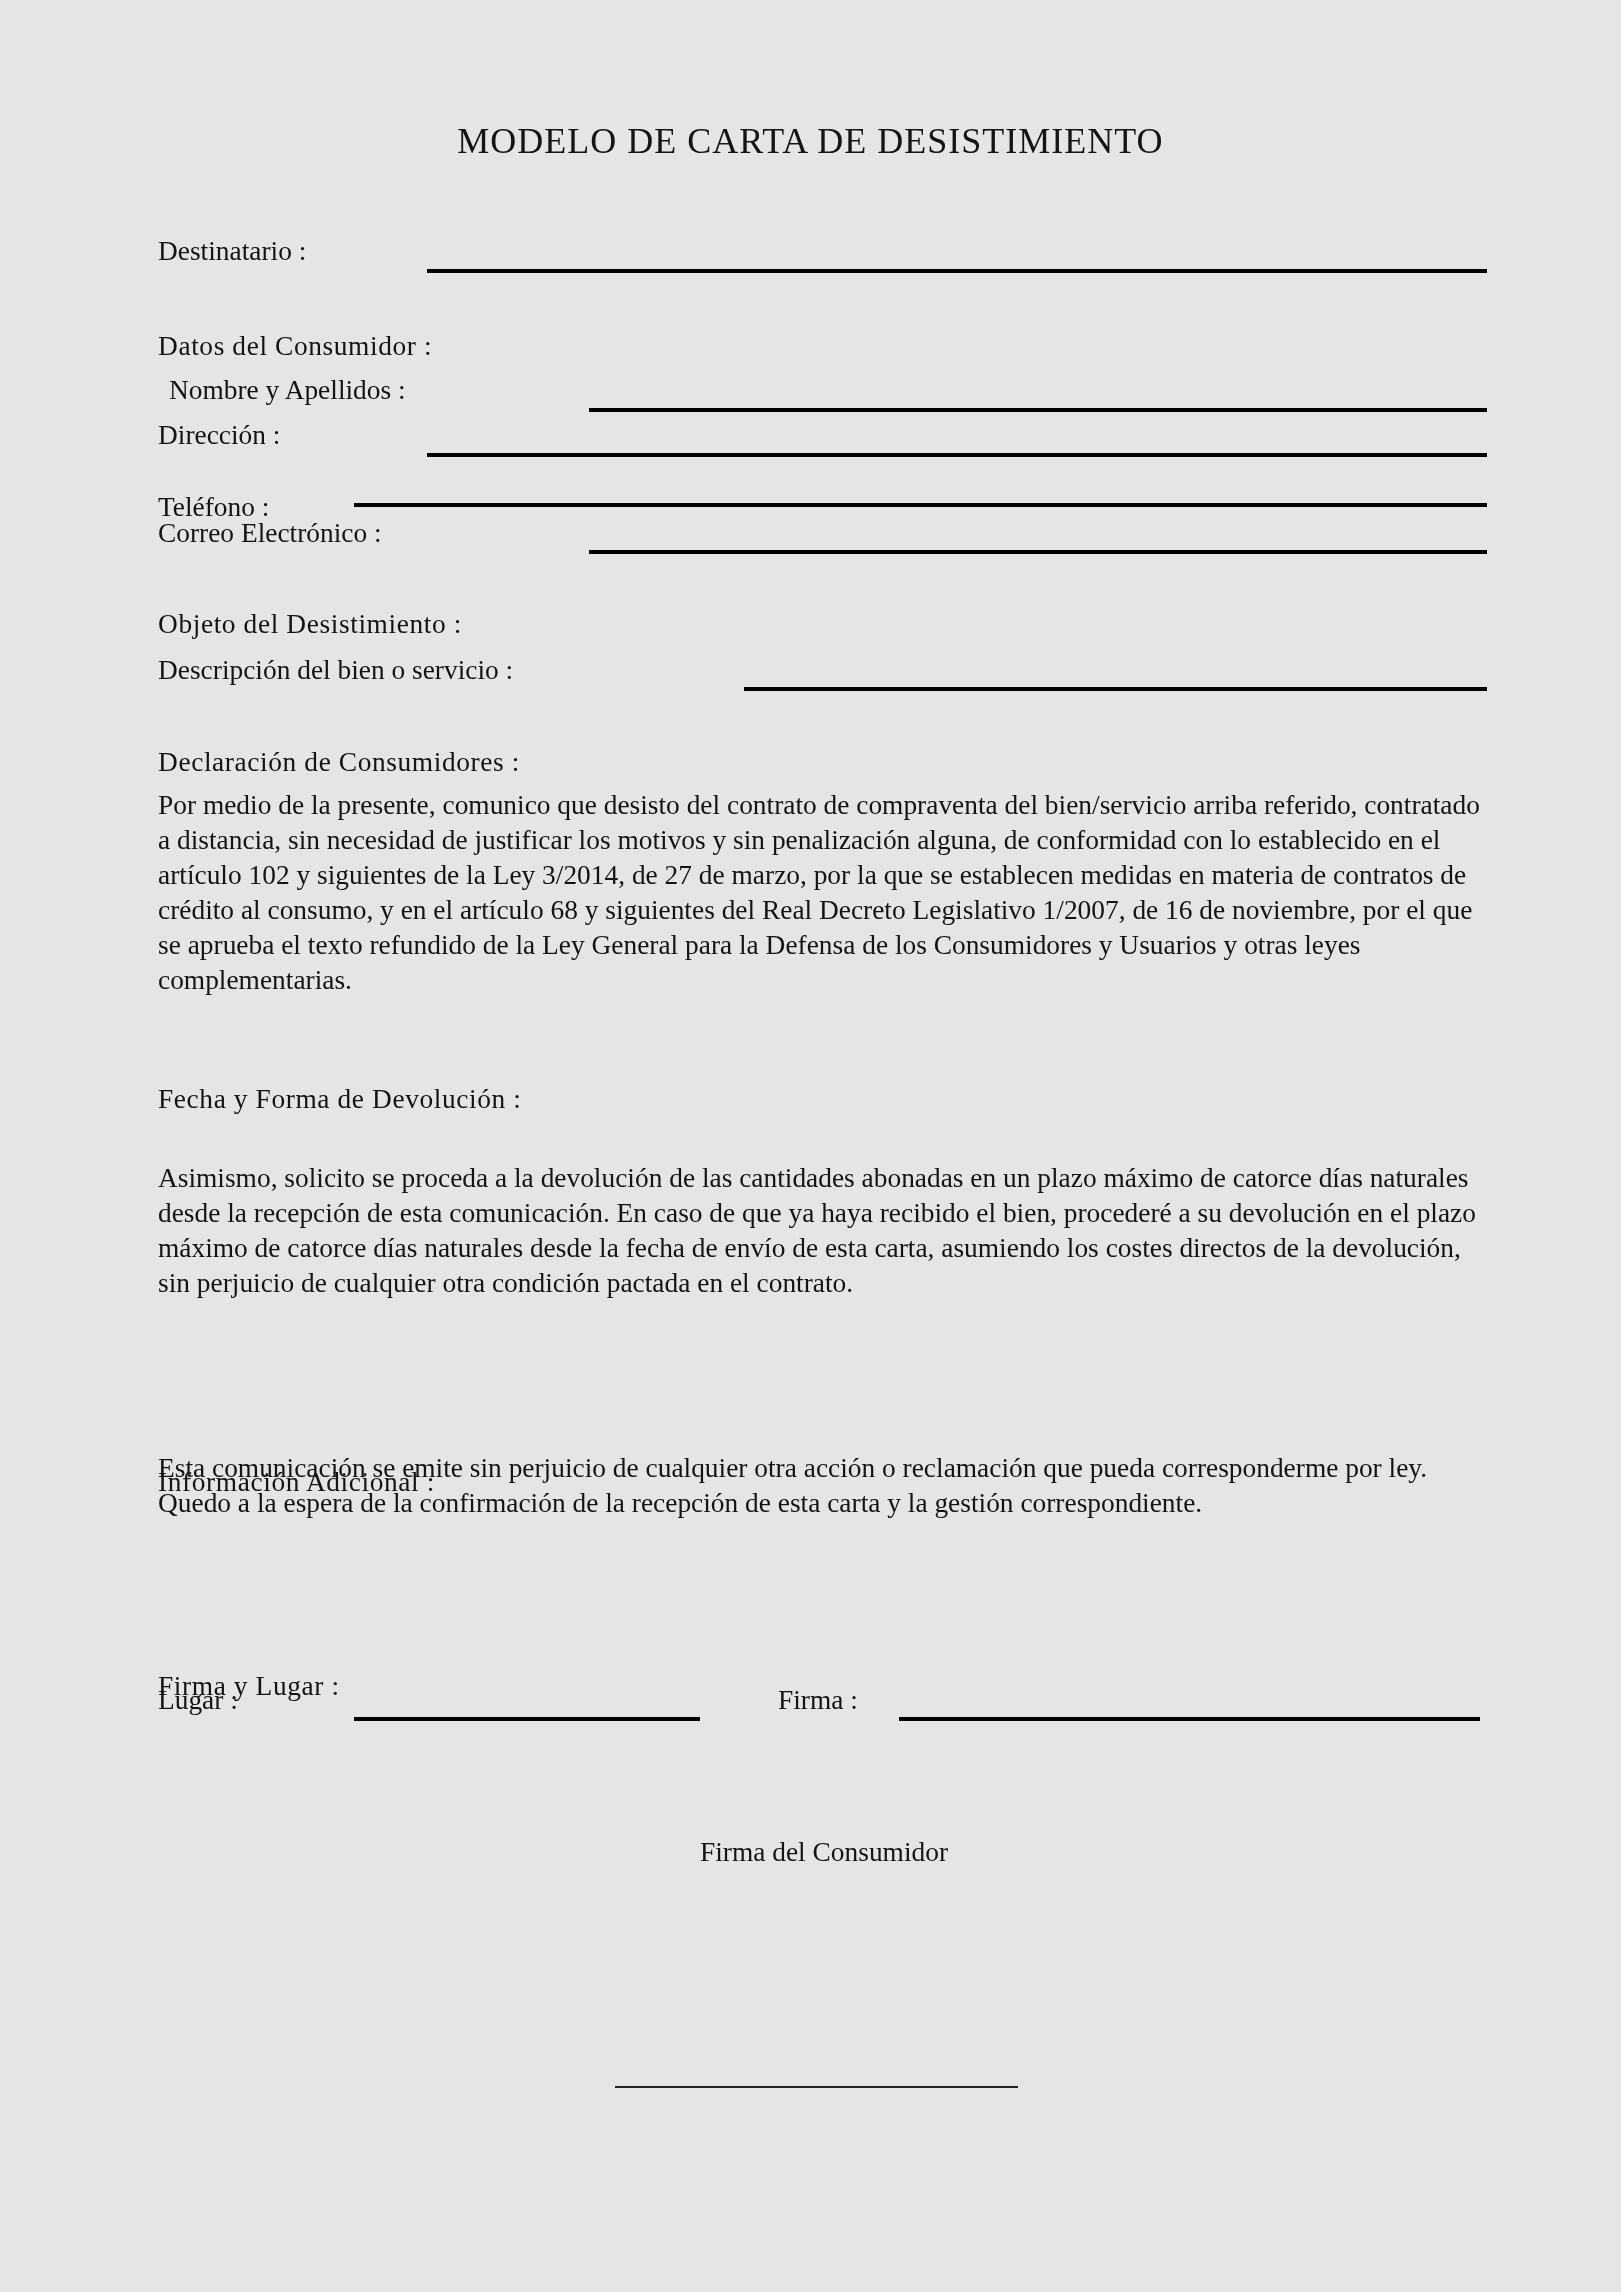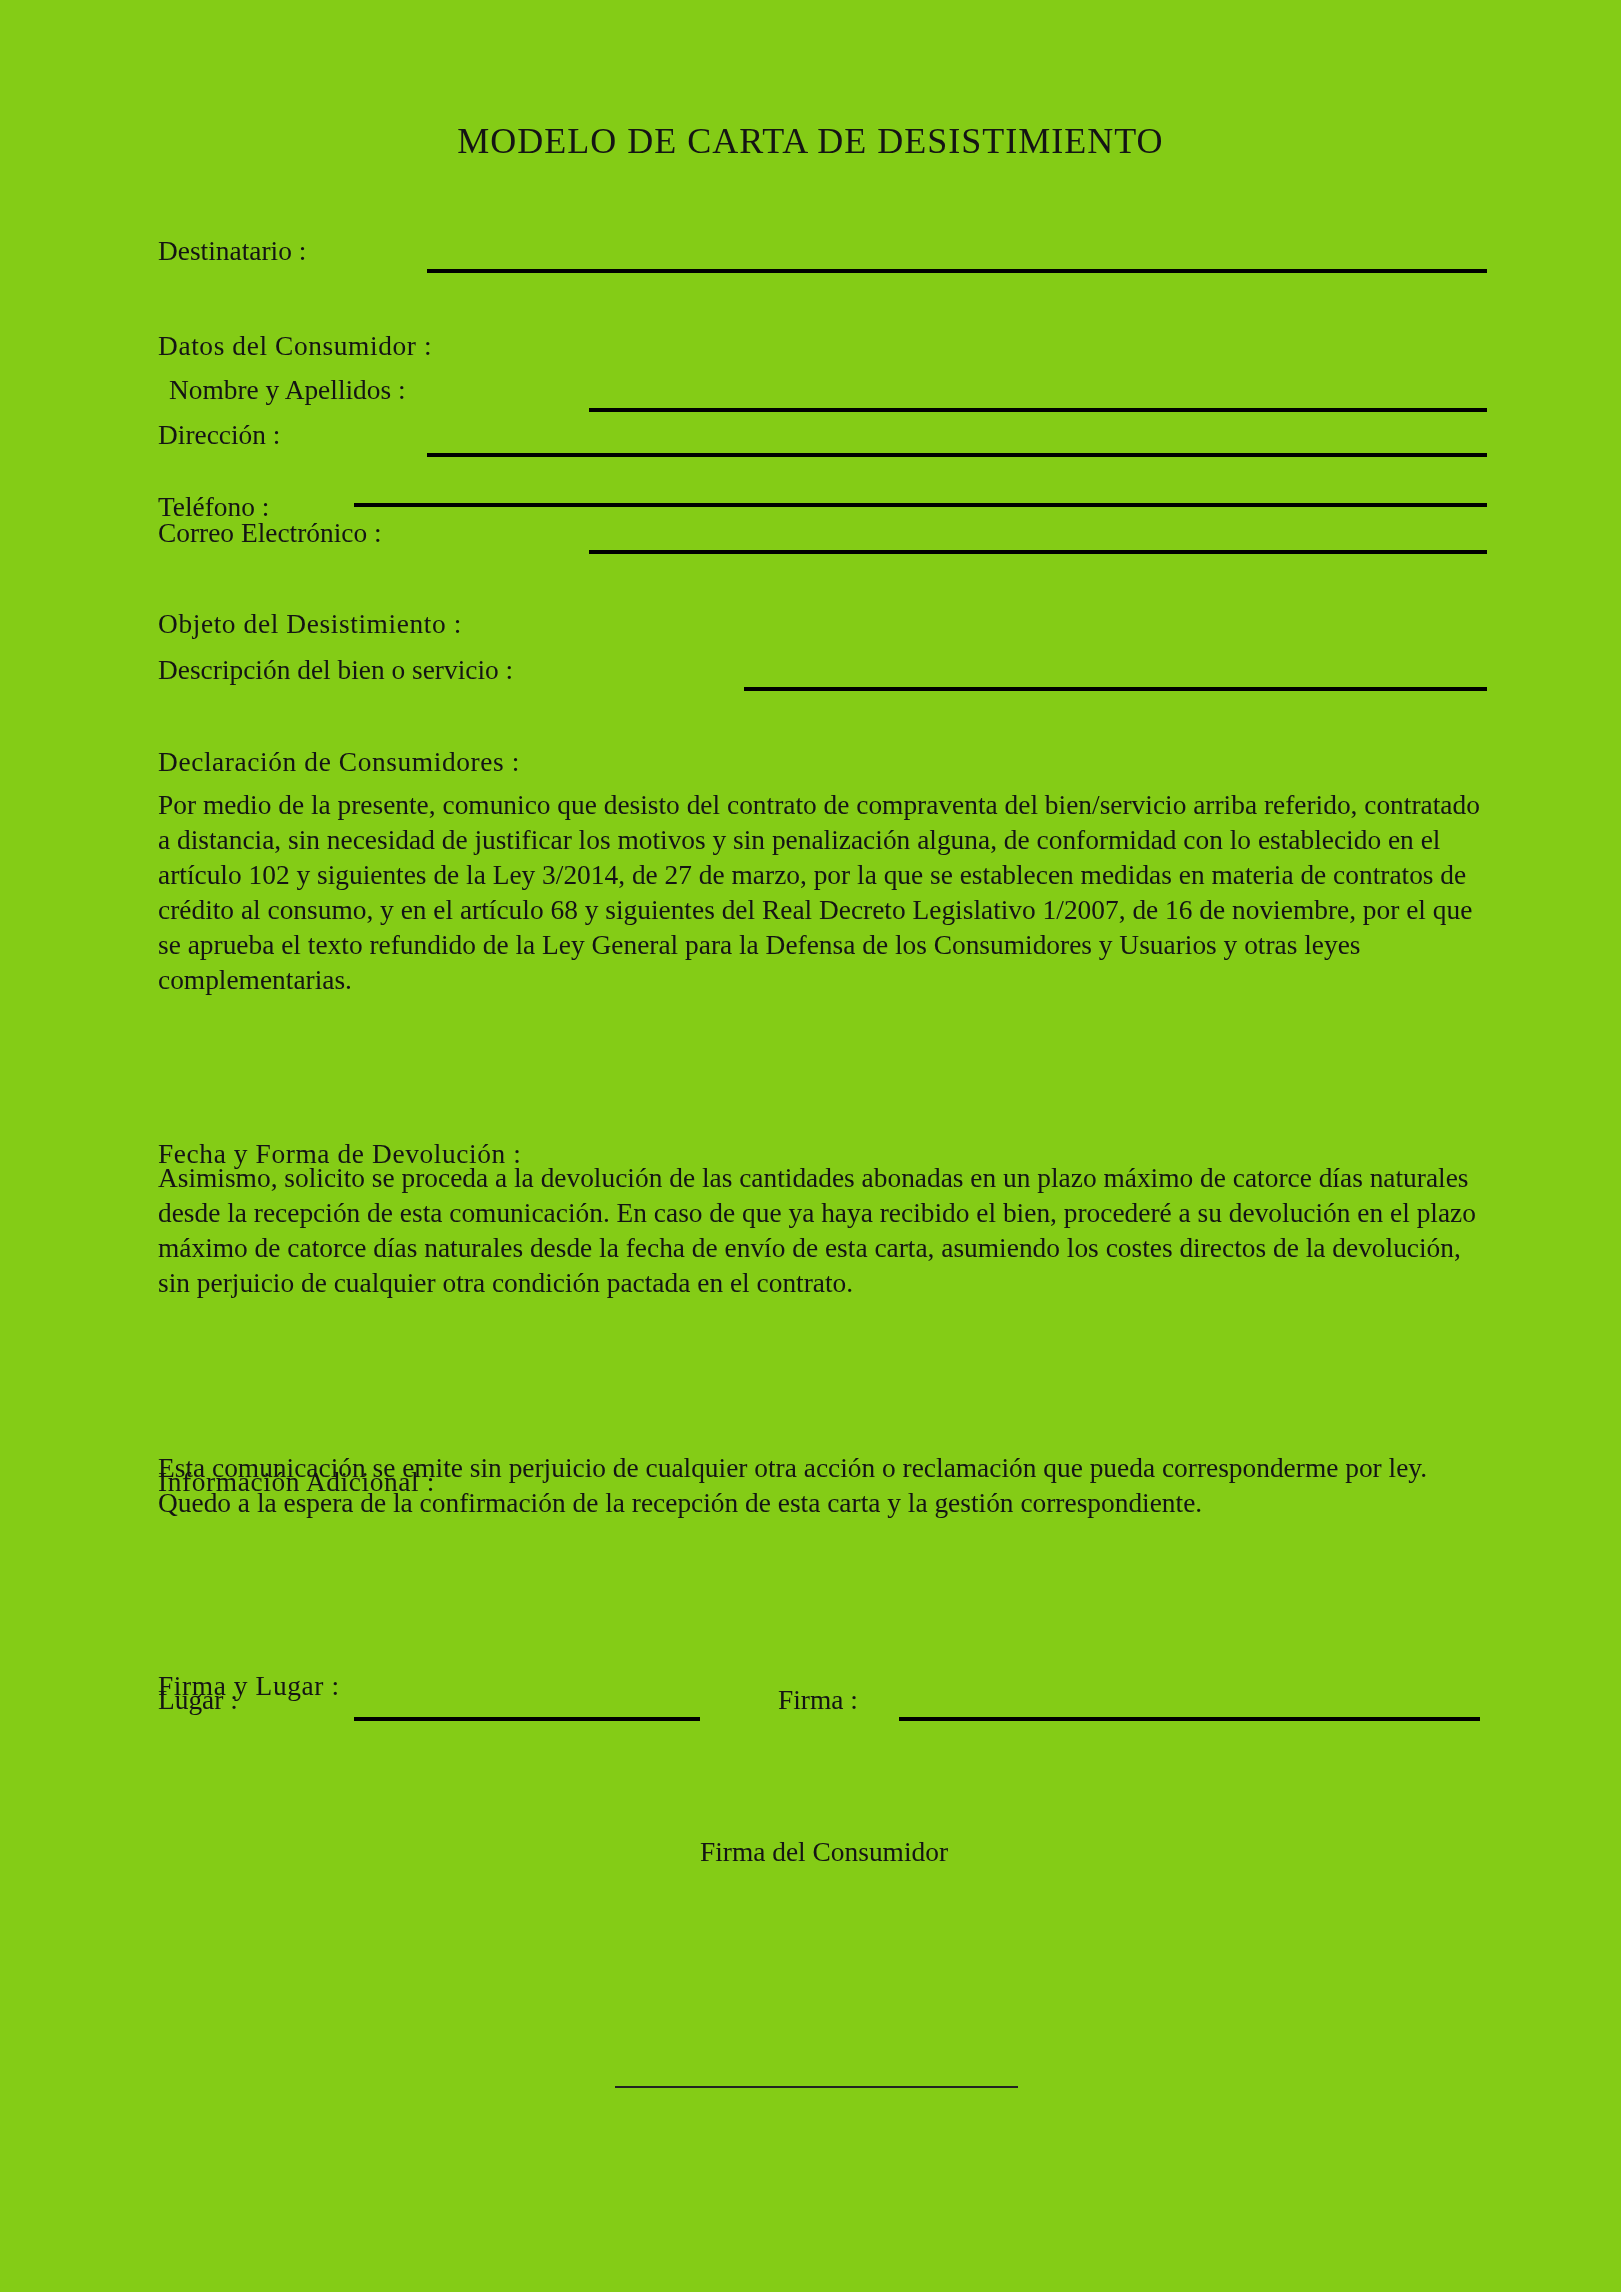--- a/index.html
+++ b/index.html
@@ -5,21 +5,21 @@
   html, body {
     margin: 0;
     padding: 0;
     background: #ffffff;
   }
   .page {
     position: relative;
     width: 1621px;
     height: 2293px;
     margin: 0 auto;
-    background: #84cc16;
+    background: #e5e5e5;
     font-family: "Liberation Serif", "DejaVu Serif", serif;
     color: #141414;
     overflow: hidden;
   }
   .title {
     position: absolute;
     left: 0;
     right: 0;
     top: 120px;
     text-align: center;
@@ -88,21 +88,21 @@
   <div class="fill-line" style="left:589px; top:550px; width:898px;"></div>
 
   <div class="label heading" style="left:158px; top:609px;">Objeto del Desistimiento :</div>
 
   <div class="label" style="left:158px; top:655px;">Descripción del bien o servicio :</div>
   <div class="fill-line" style="left:744px; top:687px; width:743px;"></div>
 
   <div class="label heading" style="left:158px; top:747px;">Declaración de Consumidores :</div>
   <div class="para" style="top:788px;">Por medio de la presente, comunico que desisto del contrato de compraventa del bien/servicio arriba referido, contratado a distancia, sin necesidad de justificar los motivos y sin penalización alguna, de conformidad con lo establecido en el artículo 102 y siguientes de la Ley 3/2014, de 27 de marzo, por la que se establecen medidas en materia de contratos de crédito al consumo, y en el artículo 68 y siguientes del Real Decreto Legislativo 1/2007, de 16 de noviembre, por el que se aprueba el texto refundido de la Ley General para la Defensa de los Consumidores y Usuarios y otras leyes complementarias.</div>
 
-  <div class="label heading" style="left:158px; top:1139px;">Fecha y Forma de Devolución :</div>
+  <div class="label heading" style="left:158px; top:1084px;">Fecha y Forma de Devolución :</div>
   <div class="para" style="top:1161px;">Asimismo, solicito se proceda a la devolución de las cantidades abonadas en un plazo máximo de catorce días naturales desde la recepción de esta comunicación. En caso de que ya haya recibido el bien, procederé a su devolución en el plazo máximo de catorce días naturales desde la fecha de envío de esta carta, asumiendo los costes directos de la devolución, sin perjuicio de cualquier otra condición pactada en el contrato.</div>
 
   <div class="label heading" style="left:158px; top:1467px;">Información Adicional :</div>
   <div class="para" style="top:1451px;">Esta comunicación se emite sin perjuicio de cualquier otra acción o reclamación que pueda corresponderme por ley. Quedo a la espera de la confirmación de la recepción de esta carta y la gestión correspondiente.</div>
 
   <div class="label heading" style="left:158px; top:1636px;margin-top:35px;">Firma y Lugar :</div>
 
   <div class="label" style="left:158px; top:1685px;">Lugar :</div>
   <div class="fill-line" style="left:354px; top:1717px; width:346px;"></div>
 

